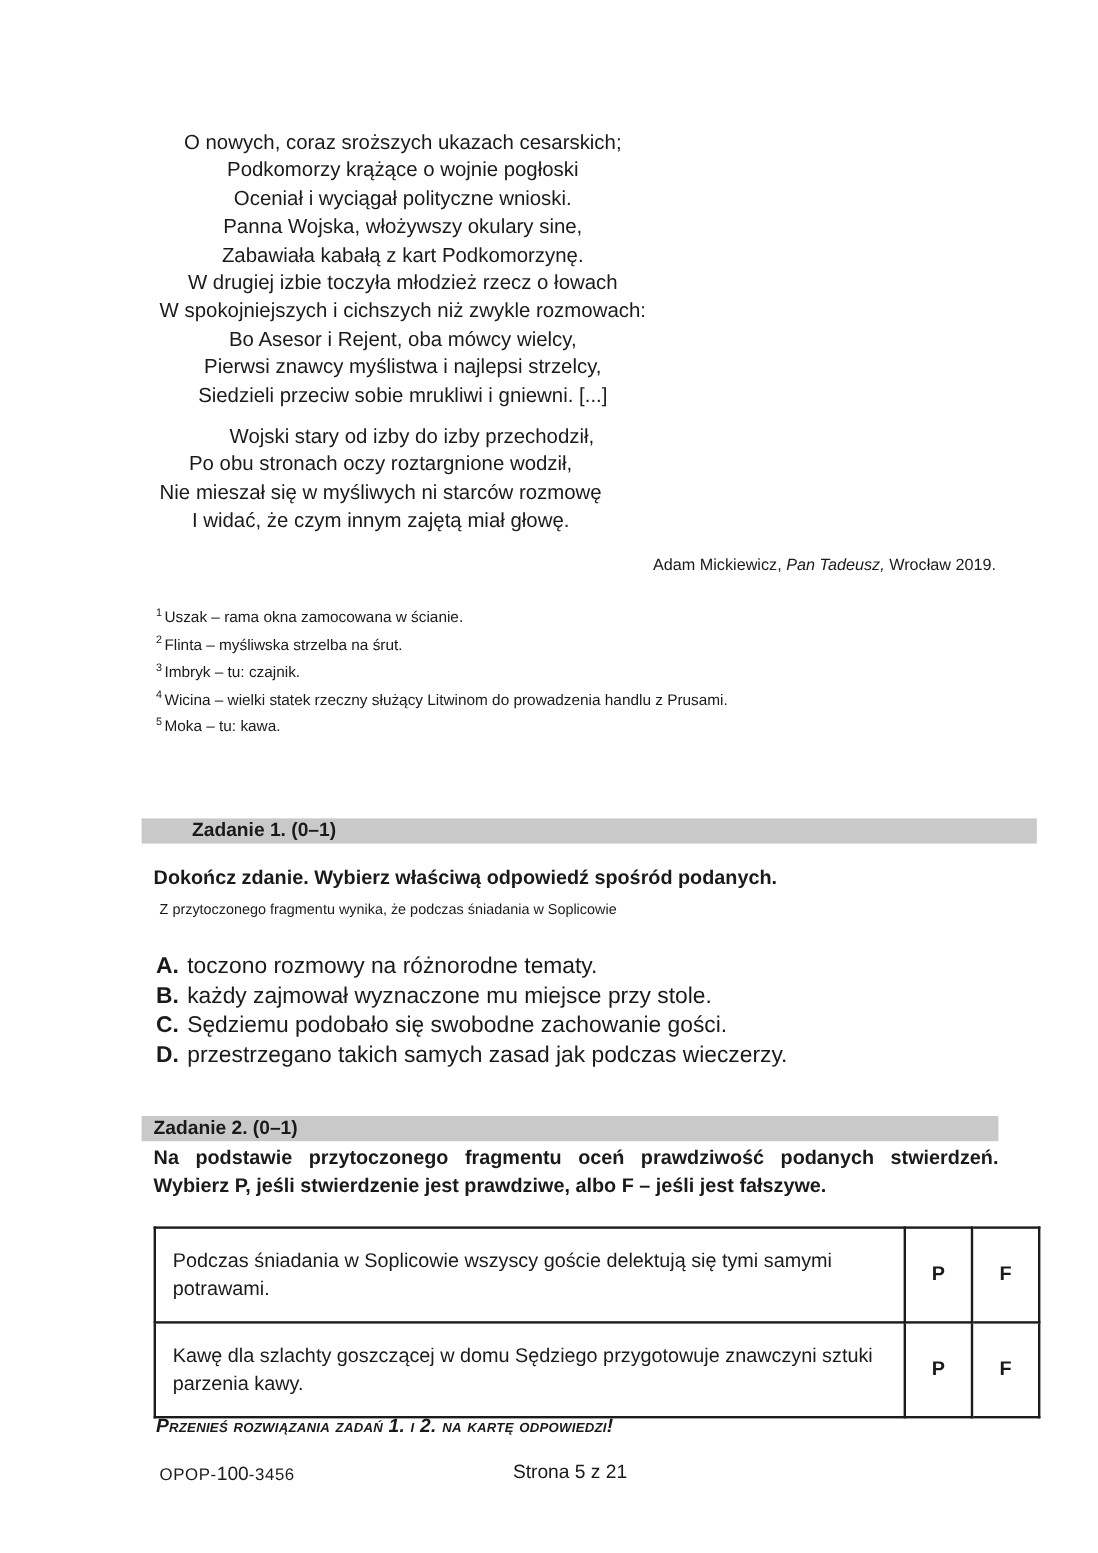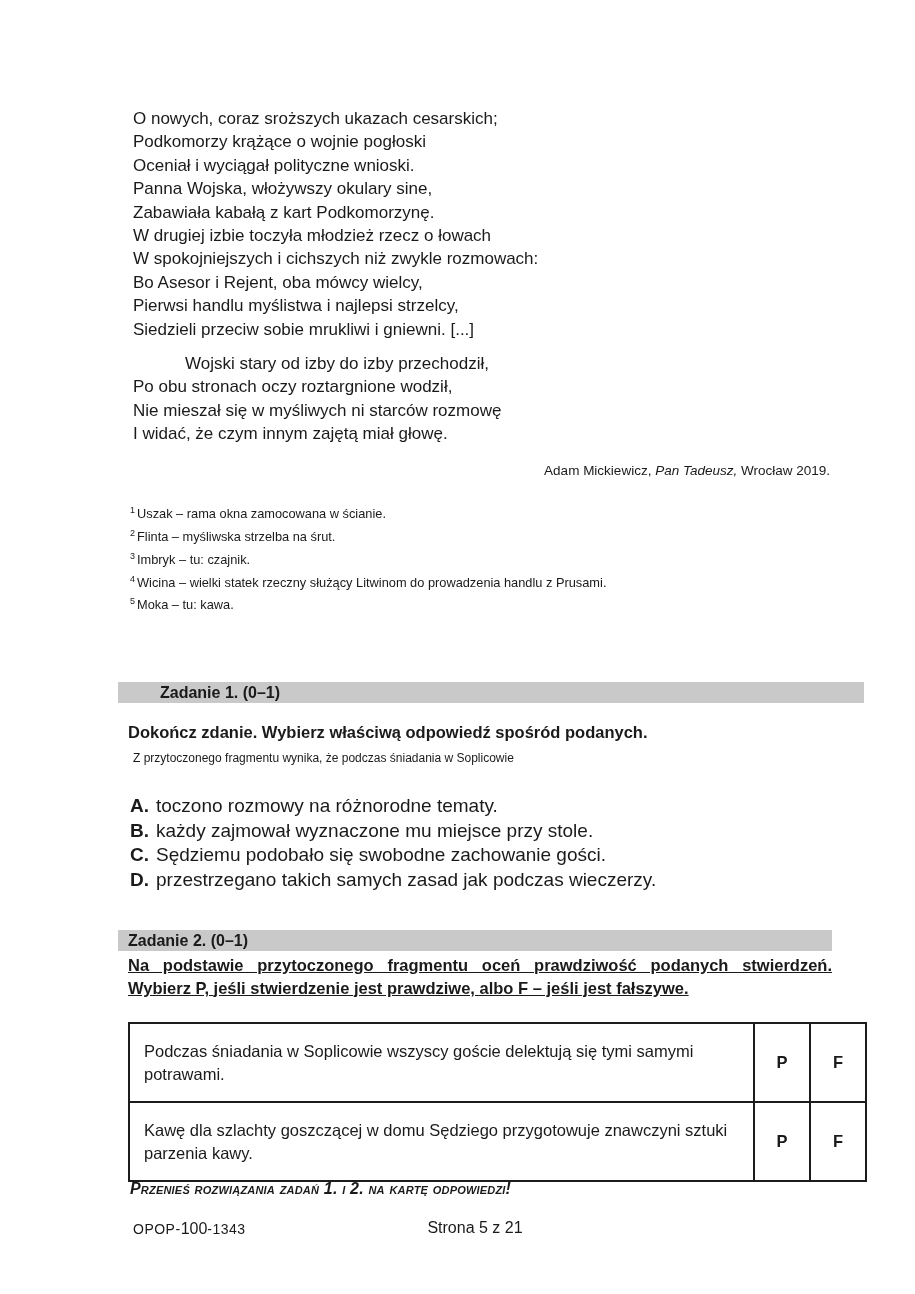--- a/index.html
+++ b/index.html
@@ -11,21 +11,21 @@
     color: #1a1a1a;
     font-family: "Liberation Sans", sans-serif;
     overflow: hidden;
   }
   .abs { position: absolute; }
 
   
   .poem { font-size: 17px; line-height: 23.4px; }
   .stanza1 { left: 133px; top: 107px; }
   .stanza2 { left: 133px; top: 352px; }
-  .poem-line { white-space: nowrap; }
+  .poem-line { white-space: nowrap; text-align: center; }
   .poem-line.indent { text-indent: 52px; }
 
   
   .attribution {
     left: 118px; top: 463px; width: 712px;
     text-align: right; font-size: 13.5px;
   }
   .attribution .italic { font-style: italic; }
 
   
@@ -51,21 +51,20 @@
   .task1-instruction { left: 128px; top: 707px; font-weight: bold; font-size: 16.5px; margin-top: 16px; }
   .task1-stem { left: 133px; top: 751px; font-size: 12px; }
 
   .options { left: 130px; top: 794px; font-size: 19px; line-height: 24.6px; }
   .option .letter { font-weight: bold; margin-right: 7px; }
 
   .task2-instruction {
     left: 128px; top: 954px; width: 704px;
     font-weight: bold; font-size: 16.5px; line-height: 22.6px;
     text-align: justify;
-    text-decoration: underline;
   }
 
   
   .pf-table-wrap { left: 128px; top: 1022px; }
   table.pf-table { border-collapse: collapse; width: 700px; table-layout: fixed; border-radius: 32px; }
   table.pf-table td {
     border: 2px solid #1c1c1c;
     font-size: 16.5px; line-height: 22.5px;
     vertical-align: middle;
   }
@@ -92,21 +91,21 @@
 
   <div class="abs poem stanza1">
     <div class="poem-line">O nowych, coraz sroższych ukazach cesarskich;</div>
     <div class="poem-line">Podkomorzy krążące o wojnie pogłoski</div>
     <div class="poem-line">Oceniał i wyciągał polityczne wnioski.</div>
     <div class="poem-line">Panna Wojska, włożywszy okulary sine,</div>
     <div class="poem-line">Zabawiała kabałą z kart Podkomorzynę.</div>
     <div class="poem-line">W drugiej izbie toczyła młodzież rzecz o łowach</div>
     <div class="poem-line">W spokojniejszych i cichszych niż zwykle rozmowach:</div>
     <div class="poem-line">Bo Asesor i Rejent, oba mówcy wielcy,</div>
-    <div class="poem-line">Pierwsi handlu myślistwa i najlepsi strzelcy,</div>
+    <div class="poem-line">Pierwsi znawcy myślistwa i najlepsi strzelcy,</div>
     <div class="poem-line">Siedzieli przeciw sobie mrukliwi i gniewni. [...]</div>
   </div>
 
   <div class="abs poem stanza2">
     <div class="poem-line indent">Wojski stary od izby do izby przechodził,</div>
     <div class="poem-line">Po obu stronach oczy roztargnione wodził,</div>
     <div class="poem-line">Nie mieszał się w myśliwych ni starców rozmowę</div>
     <div class="poem-line">I widać, że czym innym zajętą miał głowę.</div>
   </div>
 
@@ -155,16 +154,16 @@
           <td class="pf">F</td>
         </tr>
       </tbody>
     </table>
   </div>
 
   <div class="abs transfer-note">Przenieś rozwiązania zadań 1. i 2. na kartę odpowiedzi!</div>
 
   <div class="abs footer-page">Strona 5 z 21</div>
   <div class="abs footer-code">
-    <span class="small">OPOP-</span><span>100</span><span class="small">-1343</span>
+    <span class="small">OPOP-</span><span>100</span><span class="small">-3456</span>
   </div>
 
 </div>
 
 </body></html>

